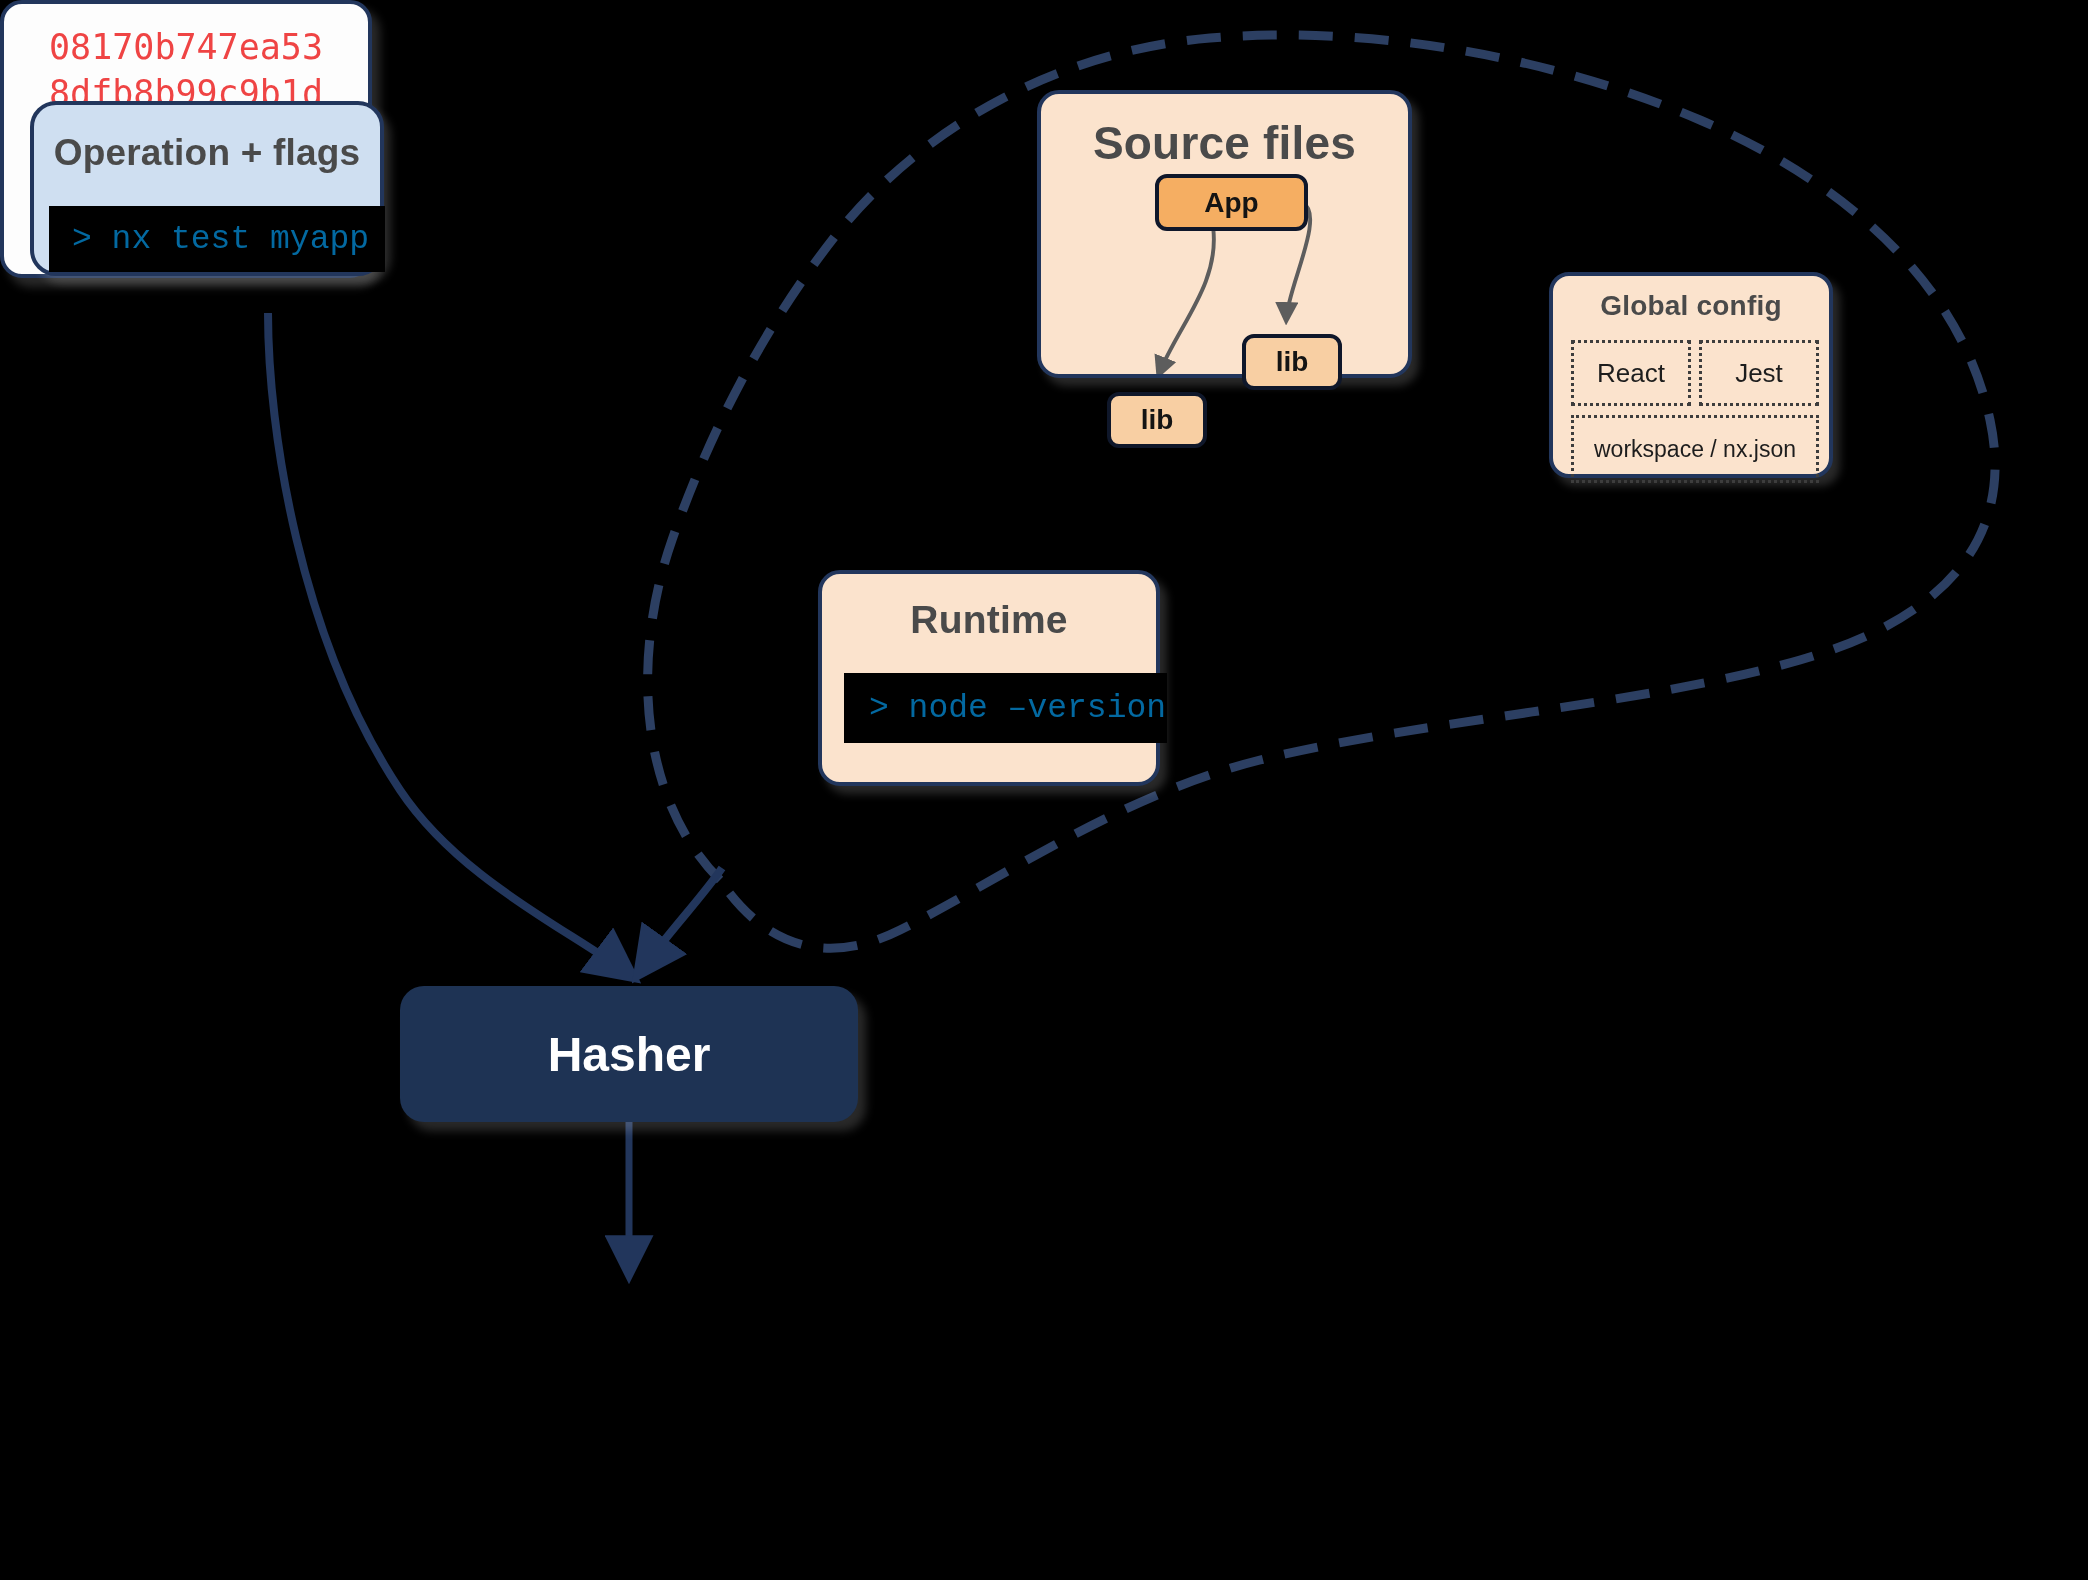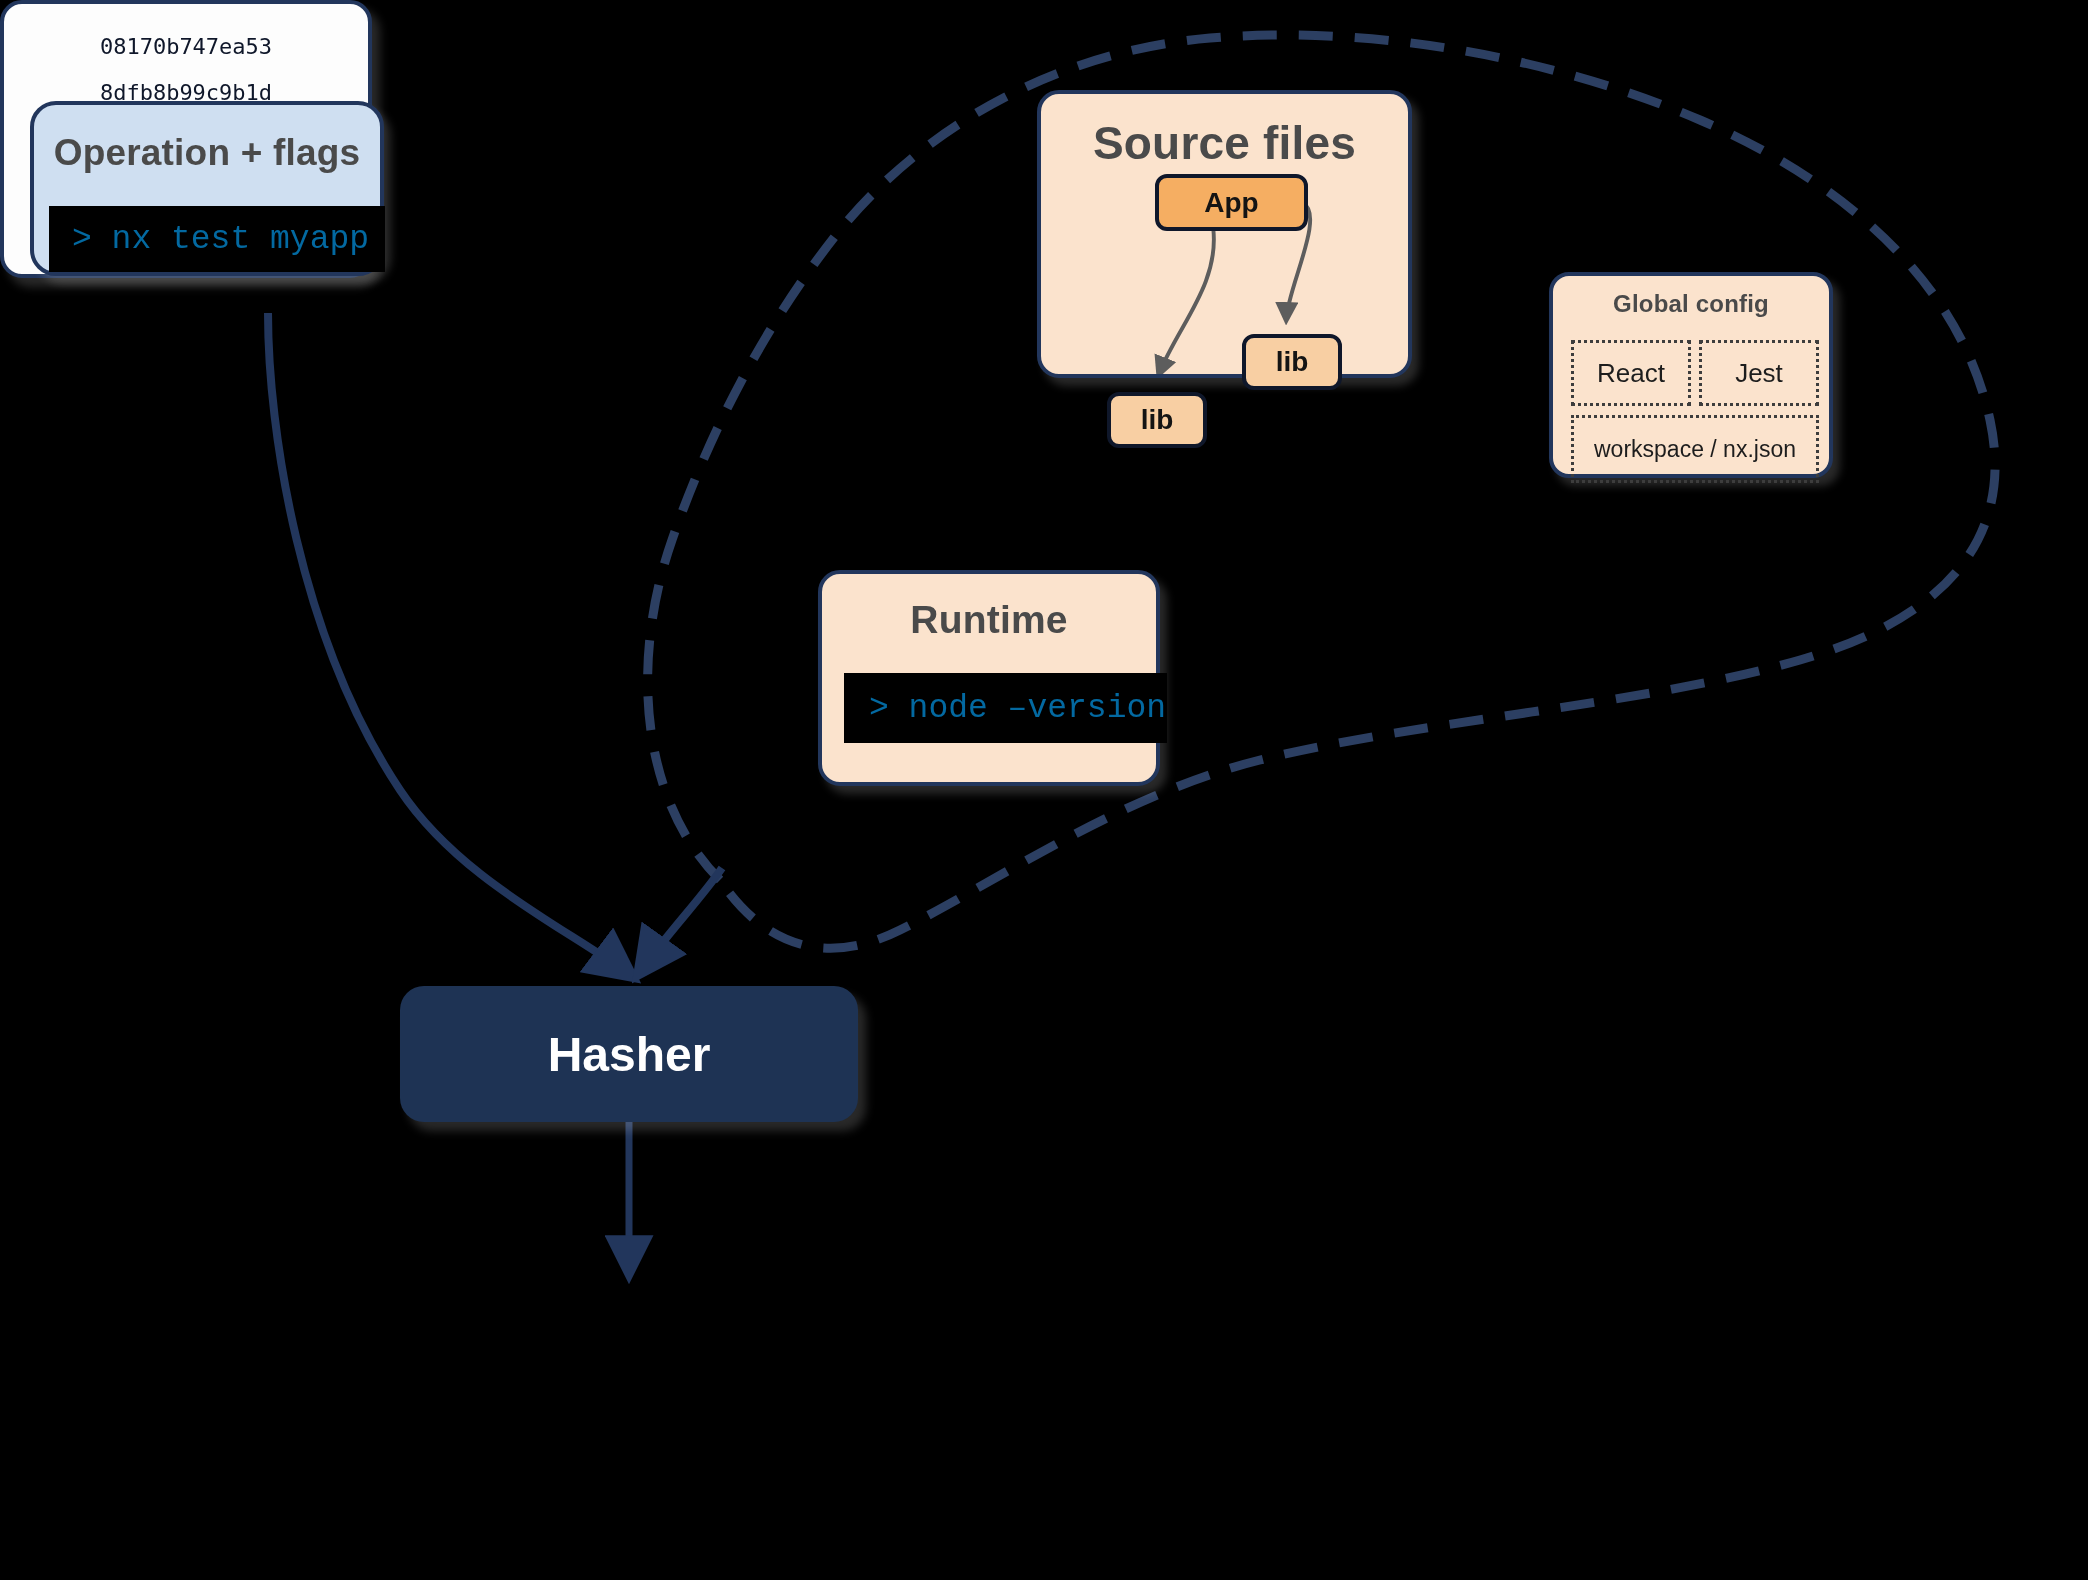--- a/index.html
+++ b/index.html
@@ -108,21 +108,21 @@
   }
 
   
   #cfg-card {
     left: 1549px; top: 272px;
     width: 284px; height: 206px;
     background: #fbe3cd;
     border-radius: 20px;
   }
   #cfg-card .card-title {
-    font-size: 24px;
+    font-size: 28px;
     margin-top: 14px;
   }
   .cfg-grid {
     position: absolute;
     left: 18px; top: 64px;
     width: 248px;
   }
   .cfg-row {
     display: flex;
     gap: 8px;
@@ -181,23 +181,23 @@
     border: 4px solid #22365c;
     border-radius: 22px;
     box-shadow: 8px 9px 10px rgba(255,255,255,0.16);
     display: flex;
     flex-direction: column;
     align-items: center;
     justify-content: center;
   }
   .hash-line {
     font-family: "DejaVu Sans Mono", monospace;
-    font-size: 22px;
+    font-size: 35px;
     line-height: 46px;
-    color: #0f172a;
+    color: #ef4444;
     letter-spacing: 0px;
     white-space: pre;
   }
 </style>
 </head>
 <body>
 
 <div id="stage">
 
   <svg id="edges" viewBox="0 0 2088 1580" xmlns="http://www.w3.org/2000/svg">

